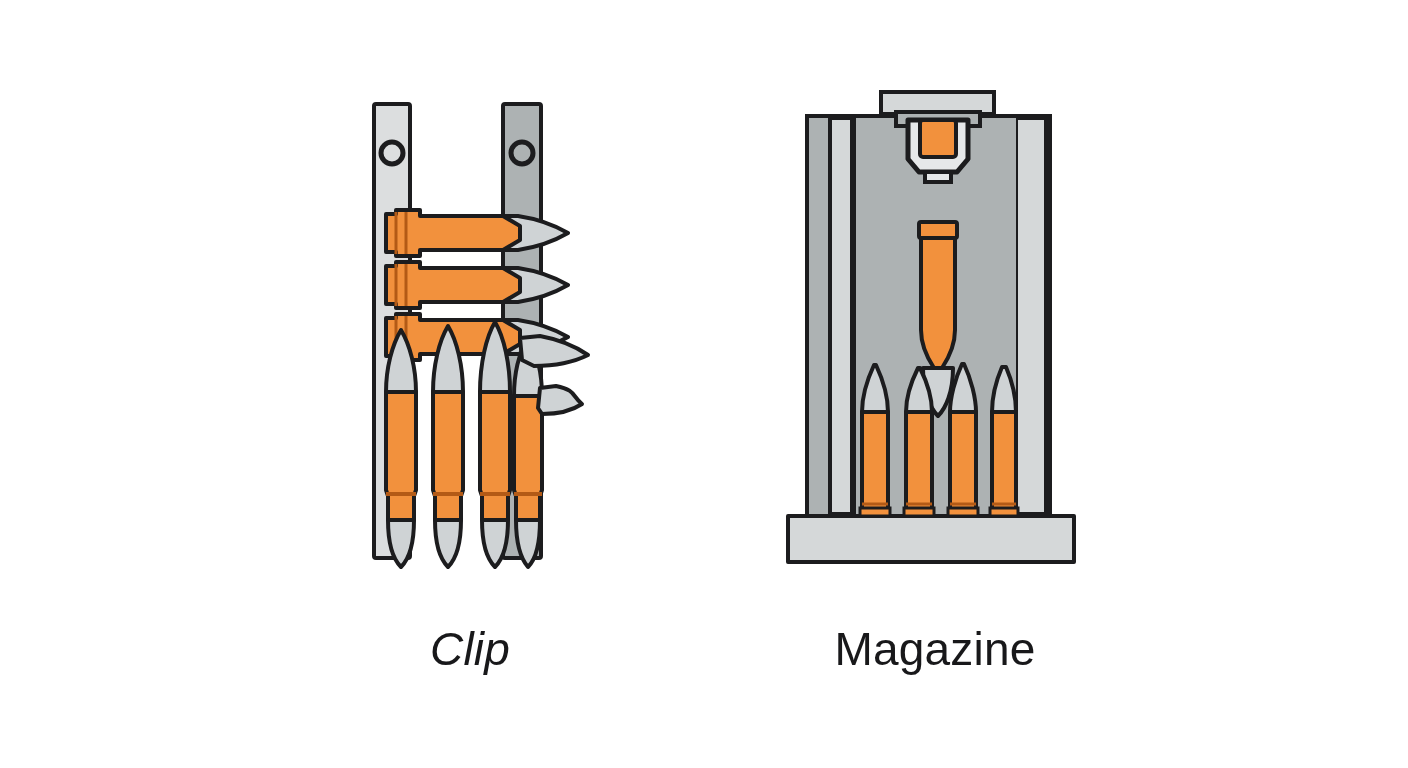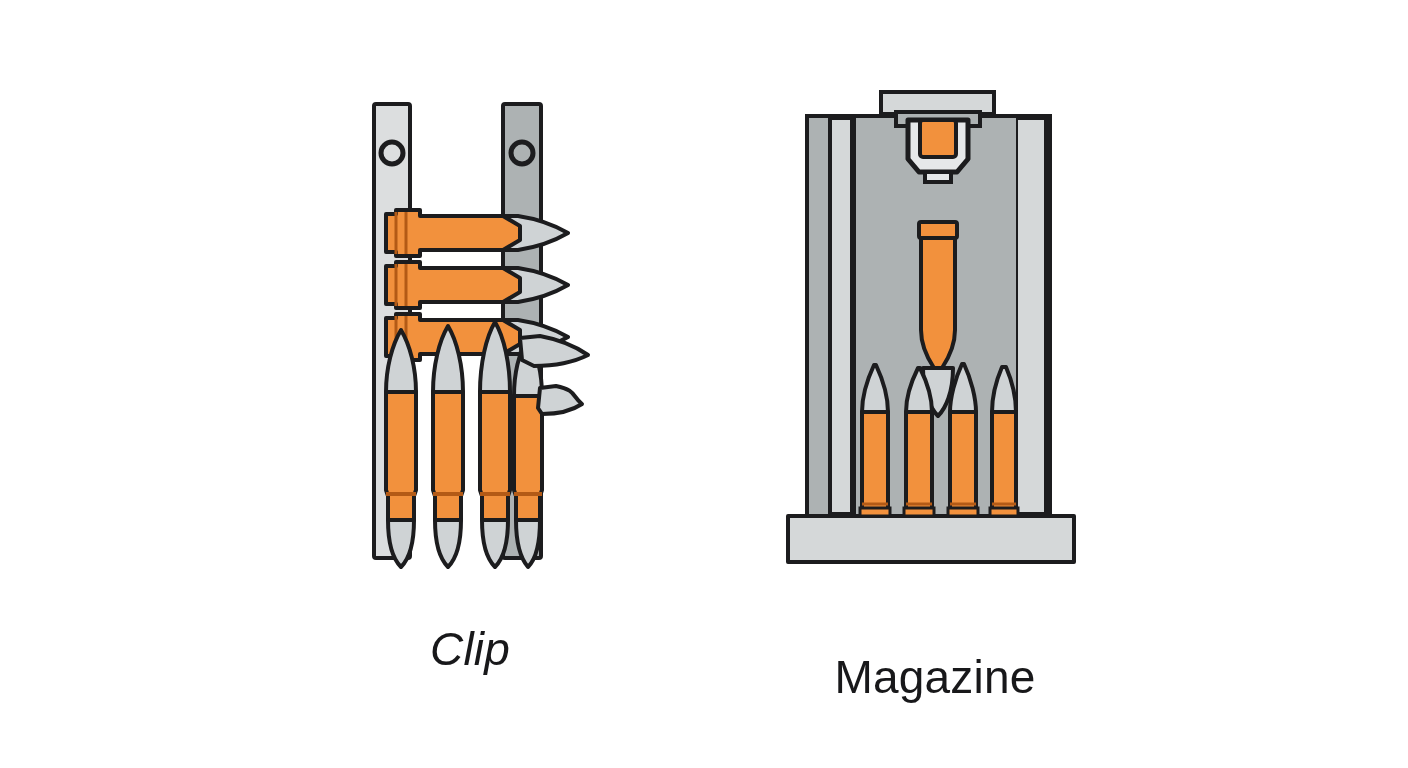--- a/index.html
+++ b/index.html
@@ -29,21 +29,21 @@
     white-space: nowrap;
   }
   #caption-clip {
     left: 270px;
     top: 622px;
     width: 400px;
     font-style: italic;
   }
   #caption-magazine {
     left: 735px;
-    top: 650px;
+    top: 622px;
     width: 400px;
   }
   svg { display: block; }
 </style>
 </head>
 <body>
 
 <svg id="figure" viewBox="0 0 1408 768" width="1408" height="768" xmlns="http://www.w3.org/2000/svg">
 
   <defs>

